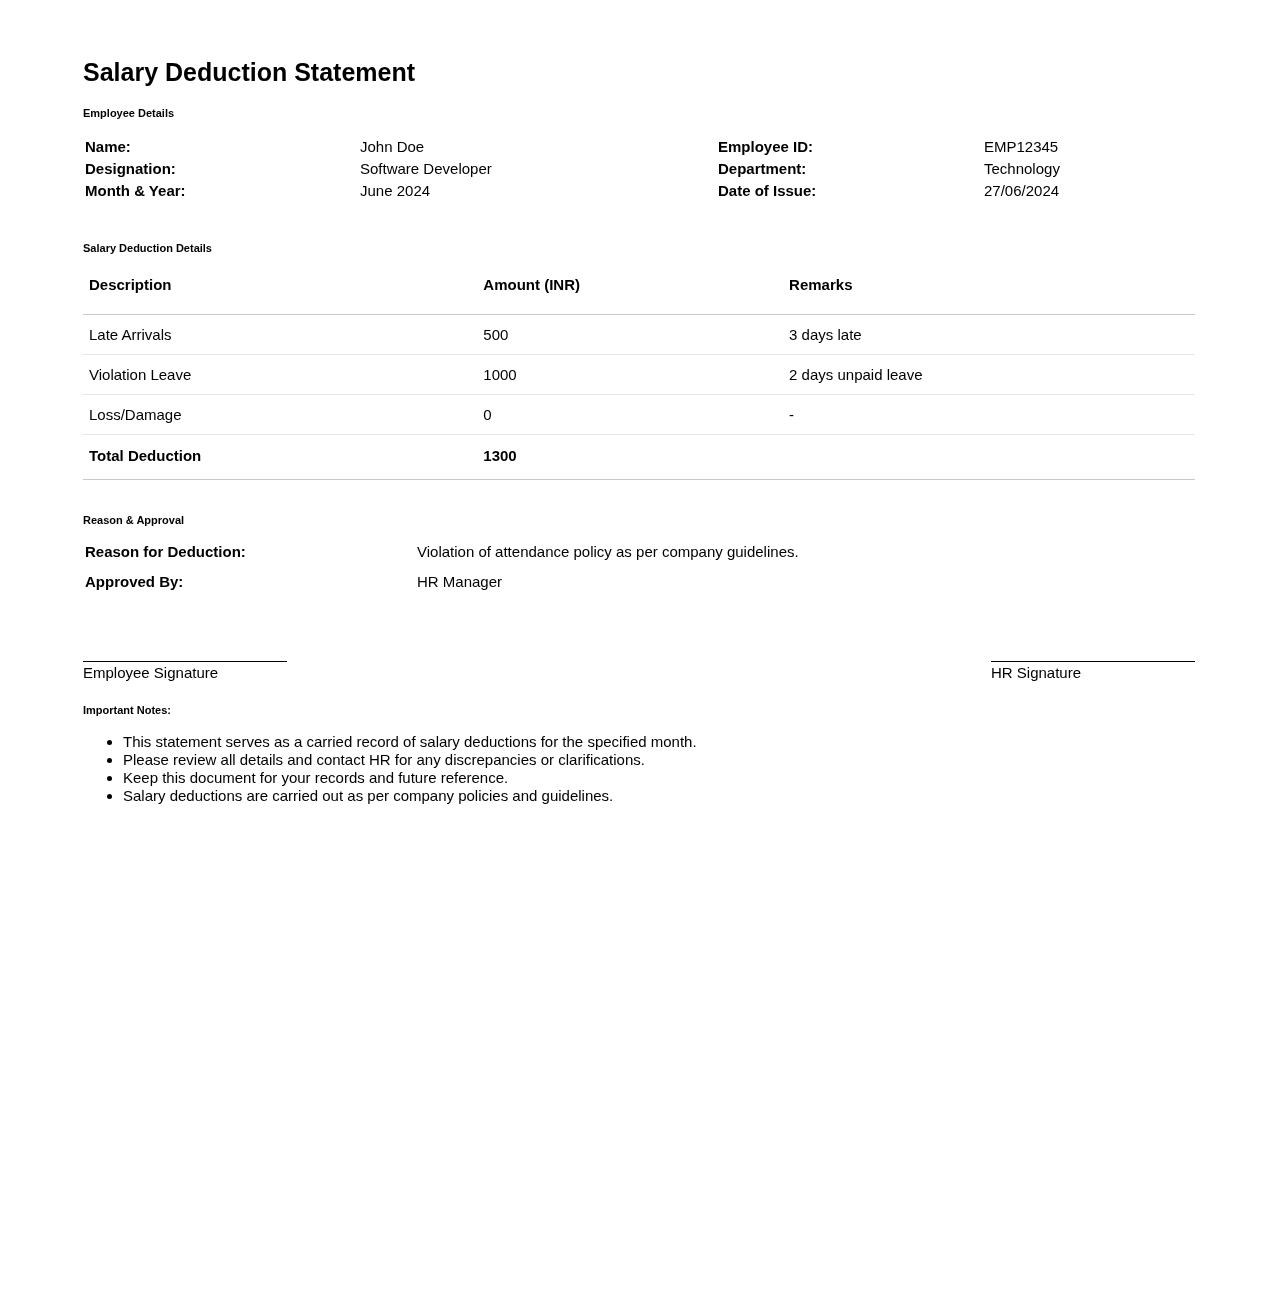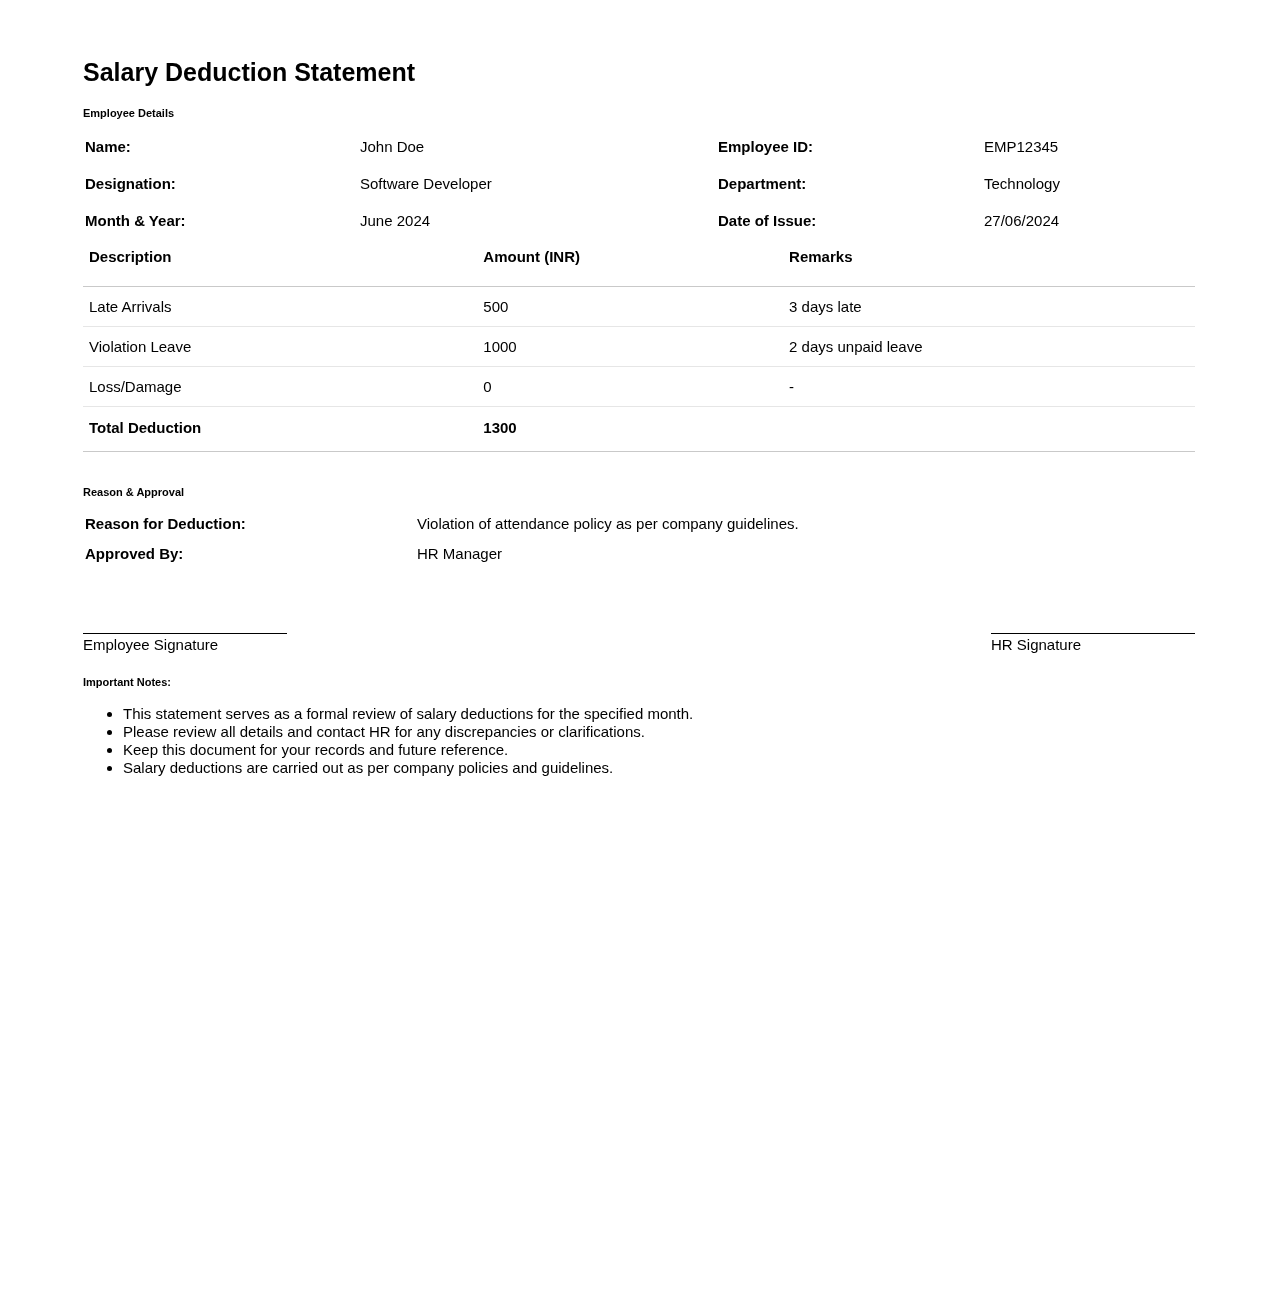--- a/index.html
+++ b/index.html
@@ -25,21 +25,21 @@
     font-size: 11px;
     line-height: 20px;
     font-weight: bold;
   }
 
   
   .employee-heading { margin-bottom: 15px; }
   .details-grid {
     display: grid;
     grid-template-columns: 277px 356px 268px 1fr;
-    row-gap: 19px;
+    row-gap: 4px;
     align-items: start;
   }
   .field-label { font-weight: bold; padding-left: 2px; }
   .field-value { font-weight: normal; }
 
   
   .deduction-heading { margin-top: 38px; }
   table.deduction-table {
     width: 100%;
     border-collapse: collapse;
@@ -130,20 +130,21 @@
       <div class="field-value">Technology</div>
 
       <div class="field-label">Month &amp; Year:</div>
       <div class="field-value">June 2024</div>
       <div class="field-label">Date of Issue:</div>
       <div class="field-value">27/06/2024</div>
     </div>
   </section>
 
   <section>
+    <h2 class="section-heading deduction-heading">Salary Deduction Details</h2>
     <table class="deduction-table">
       <colgroup>
         <col class="col-desc">
         <col class="col-amount">
         <col class="col-remarks">
       </colgroup>
       <thead>
         <tr>
           <th>Description</th>
           <th>Amount (INR)</th>
@@ -192,20 +193,20 @@
     </div>
     <div class="sig-block">
       <div class="sig-line"></div>
       <div class="sig-label">HR Signature</div>
     </div>
   </div>
 
   <section>
     <h2 class="section-heading notes-heading">Important Notes:</h2>
     <ul class="notes-list">
-      <li>This statement serves as a formal review of salary deductions for the specified month.</li>
+      <li>This statement serves as a carried record of salary deductions for the specified month.</li>
       <li>Please review all details and contact HR for any discrepancies or clarifications.</li>
       <li>Keep this document for your records and future reference.</li>
       <li>Salary deductions are carried out as per company policies and guidelines.</li>
     </ul>
   </section>
 
 </div>
 
 </body></html>

